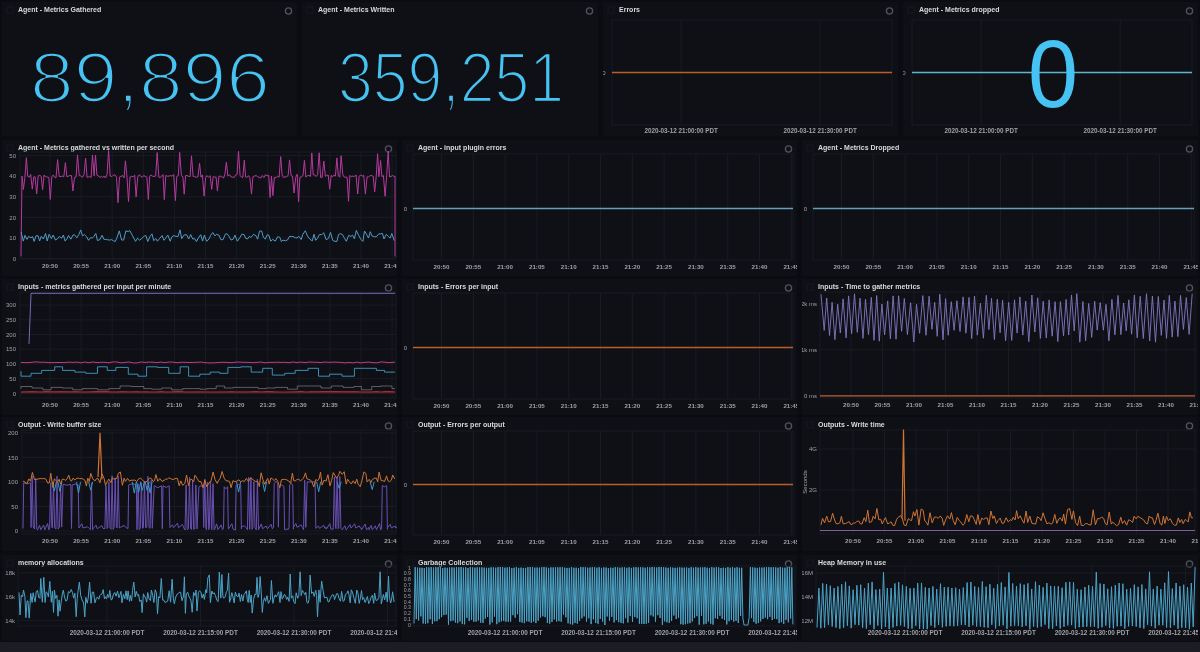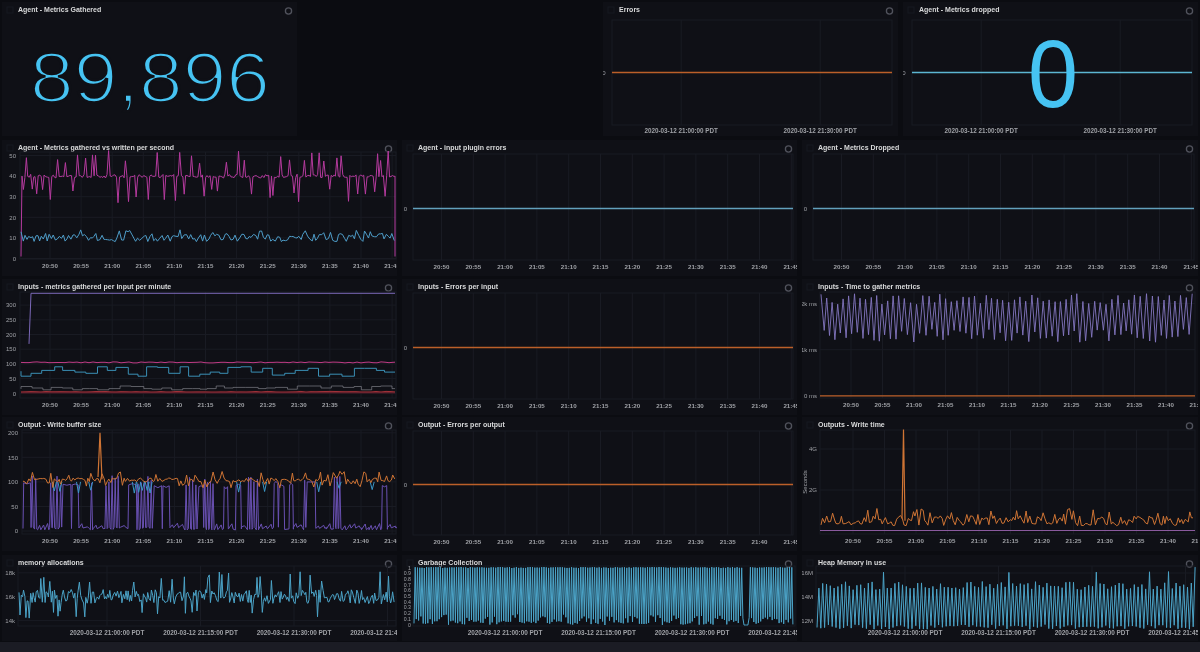--- a/index.html
+++ b/index.html
@@ -8,20 +8,28 @@
 svg{display:block}
 svg text{font-family:"Liberation Sans",sans-serif;}
 </style></head><body>
 <div id="wrap">
 <div class="panel" style="left:2px;top:2px;width:295px;height:134px">
       <svg width="295" height="134" viewBox="0 0 295 134">
         <rect x="5" y="5" width="6" height="6" fill="none" stroke="#171920" stroke-width="1"></rect>
         <text x="16" y="10" font-size="7" fill="#d8d9da" text-anchor="start" font-weight="bold">Agent - Metrics Gathered</text>
         <circle cx="286.5" cy="9" r="3.1" fill="none" stroke="#50525c" stroke-width="1.3"></circle>
         <text x="148" y="100" font-size="70" fill="#46c3f2" text-anchor="middle" font-weight="normal" textLength="240" lengthAdjust="spacingAndGlyphs" stroke="#0f1016" stroke-width="2.6">89,896</text>
+      </svg>
+    </div>
+    <div class="panel" style="left:302px;top:2px;width:296px;height:134px">
+      <svg width="296" height="134" viewBox="0 0 296 134">
+        <rect x="5" y="5" width="6" height="6" fill="none" stroke="#171920" stroke-width="1"></rect>
+        <text x="16" y="10" font-size="7" fill="#d8d9da" text-anchor="start" font-weight="bold">Agent - Metrics Written</text>
+        <circle cx="287.5" cy="9" r="3.1" fill="none" stroke="#50525c" stroke-width="1.3"></circle>
+        <text x="149" y="100" font-size="70" fill="#46c3f2" text-anchor="middle" font-weight="normal" textLength="226" lengthAdjust="spacingAndGlyphs" stroke="#0f1016" stroke-width="2.6">359,251</text>
       </svg>
     </div>
     <div class="panel" style="left:603px;top:2px;width:295px;height:134px">
       <svg width="295" height="134" viewBox="0 0 295 134">
         <rect x="5" y="5" width="6" height="6" fill="none" stroke="#171920" stroke-width="1"></rect>
         <text x="16" y="10" font-size="7" fill="#d8d9da" text-anchor="start" font-weight="bold">Errors</text>
         <circle cx="286.5" cy="9" r="3.1" fill="none" stroke="#50525c" stroke-width="1.3"></circle>
         <rect x="9" y="18" width="280" height="105" fill="none" stroke="#191b23" stroke-width="1"></rect>
         <line x1="78.2" y1="18" x2="78.2" y2="123" stroke="#191b23" stroke-width="1" stroke-opacity="1.0"></line>
         <line x1="217.2" y1="18" x2="217.2" y2="123" stroke="#191b23" stroke-width="1" stroke-opacity="1.0"></line>

